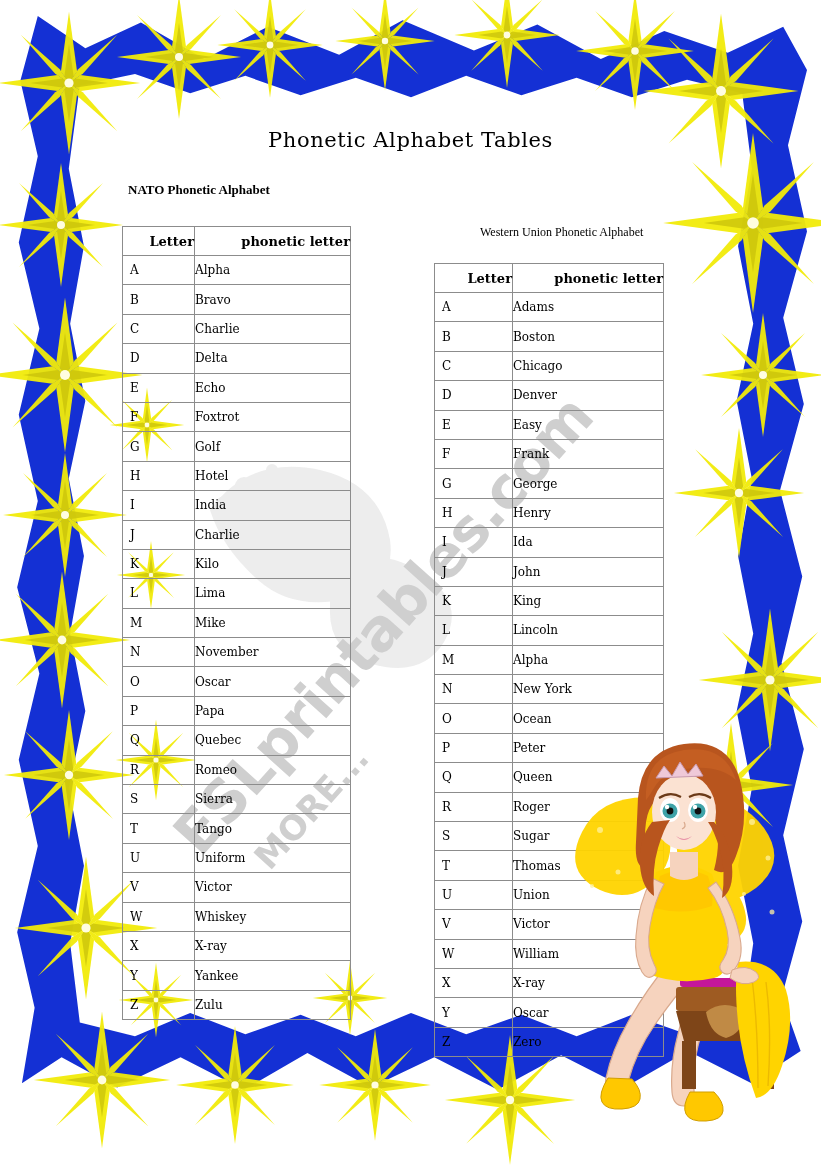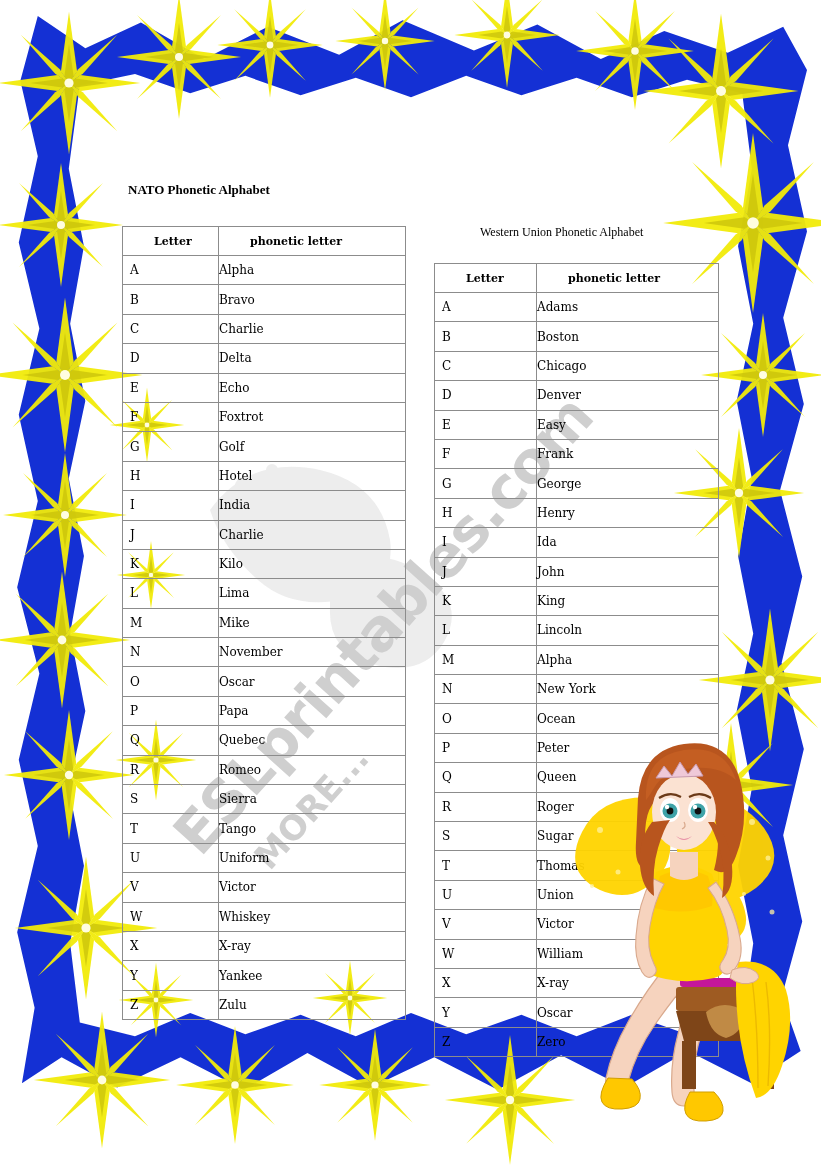--- a/index.html
+++ b/index.html
@@ -148,25 +148,24 @@
   table.pa td, table.pa th {
     border: 1px solid #8c8c8c;
     padding: 0;
     height: 28.4px;
     font-size: 12px;
     color: #000;
     font-weight: normal;
     vertical-align: middle;
   }
   table.pa th {
-    text-align: left;
+    text-align: right;
     font-weight: bold;
-    font-size: 11px;
+    font-size: 13px;
     height: 28px;
-    padding-left: 31px;
   }
   table.pa td.letter { width: 60px; padding-left: 7px; }
   table.pa td.word   { width: 126px; padding-left: 0; }
   table.pa th.letter { width: 60px; }
   table.pa th.word   { width: 126px; }
 
   #table-nato { left: 122px; top: 226px; }
   #table-nato td.letter, #table-nato th.letter { width: 64px; }
   #table-nato td.word,   #table-nato th.word   { width: 155px; }
 
@@ -361,20 +360,21 @@
         <path d="M150 120 q50 -28 96 6 q40 28 18 66 q-22 36 -72 22 q-44 -12 -42 -56z"></path>
         <circle cx="64" cy="36" r="9"></circle>
         <circle cx="92" cy="20" r="6"></circle>
         <circle cx="42" cy="52" r="5"></circle>
       </g>
     </svg>
     <div class="wm-text wm-main">ESLprintables.com</div>
     <div class="wm-text wm-sub">MORE...</div>
   </div>
 
+  <div class="doc-title">Phonetic Alphabet Tables</div>
 
   <div class="sec-title nato">NATO Phonetic Alphabet</div>
   <table class="pa" id="table-nato">
     <thead>
       <tr>
         <th class="letter">Letter</th>
         <th class="word">phonetic letter</th>
       </tr>
     </thead>
     <tbody>

